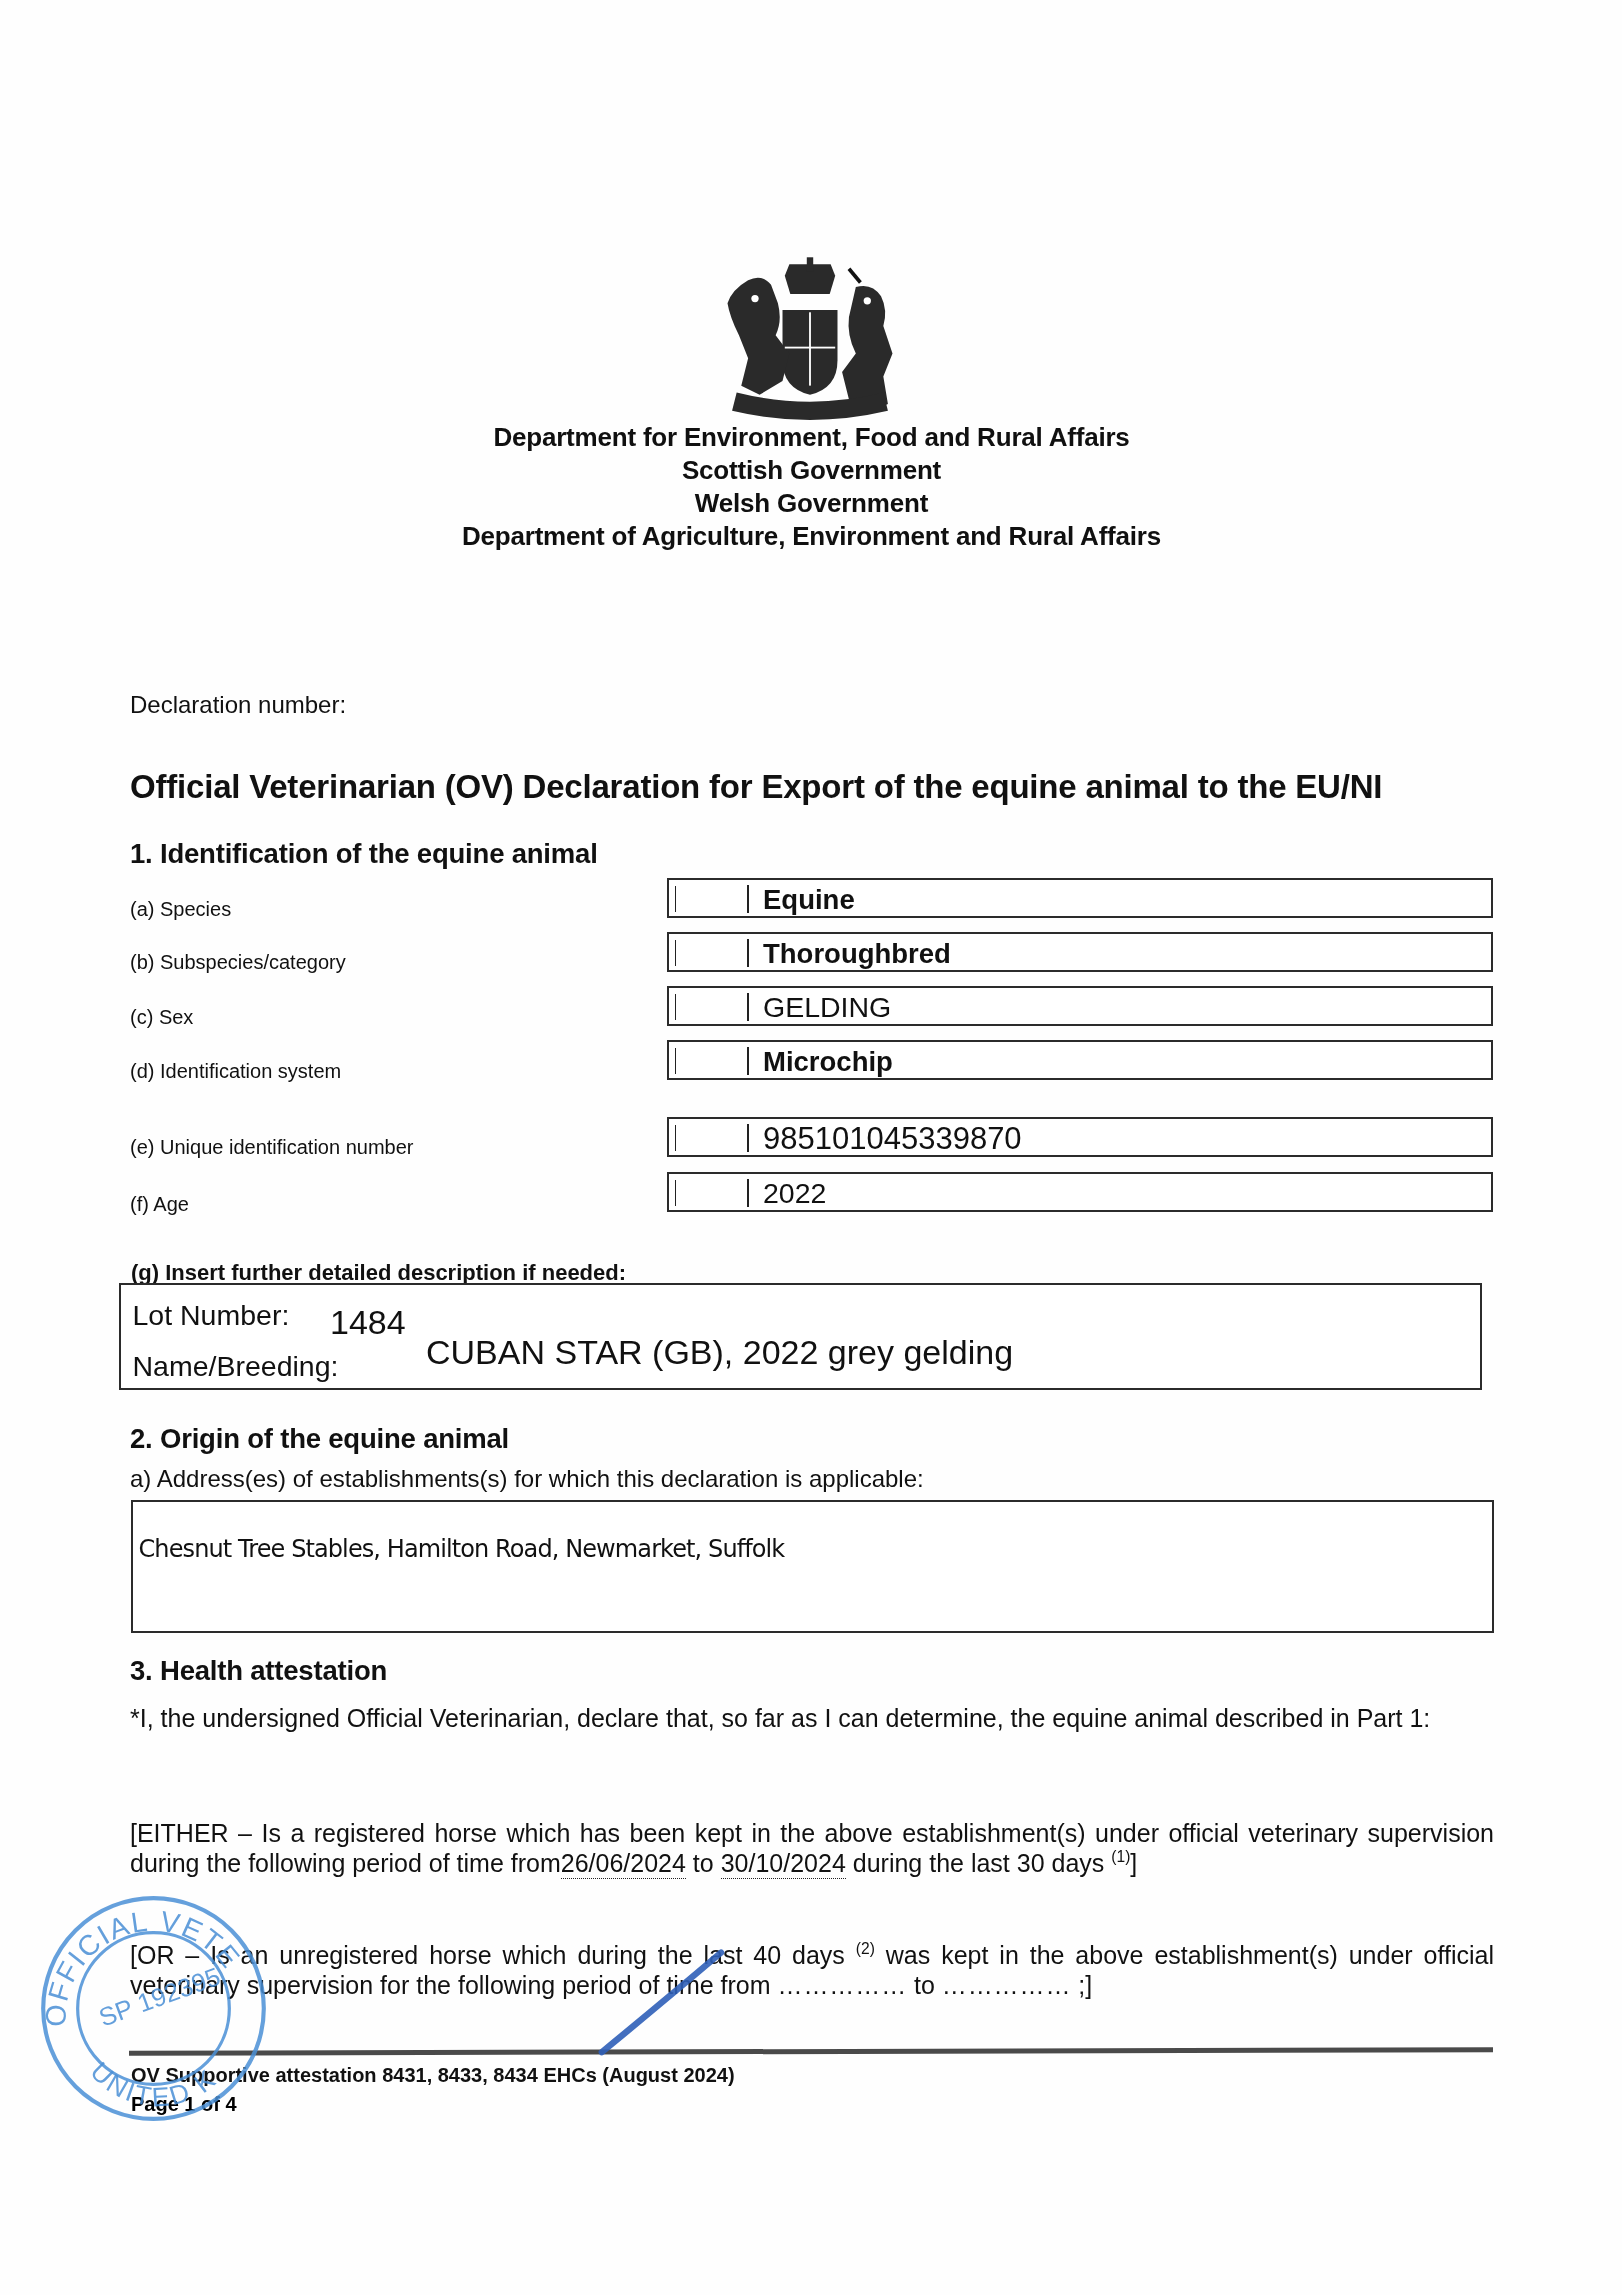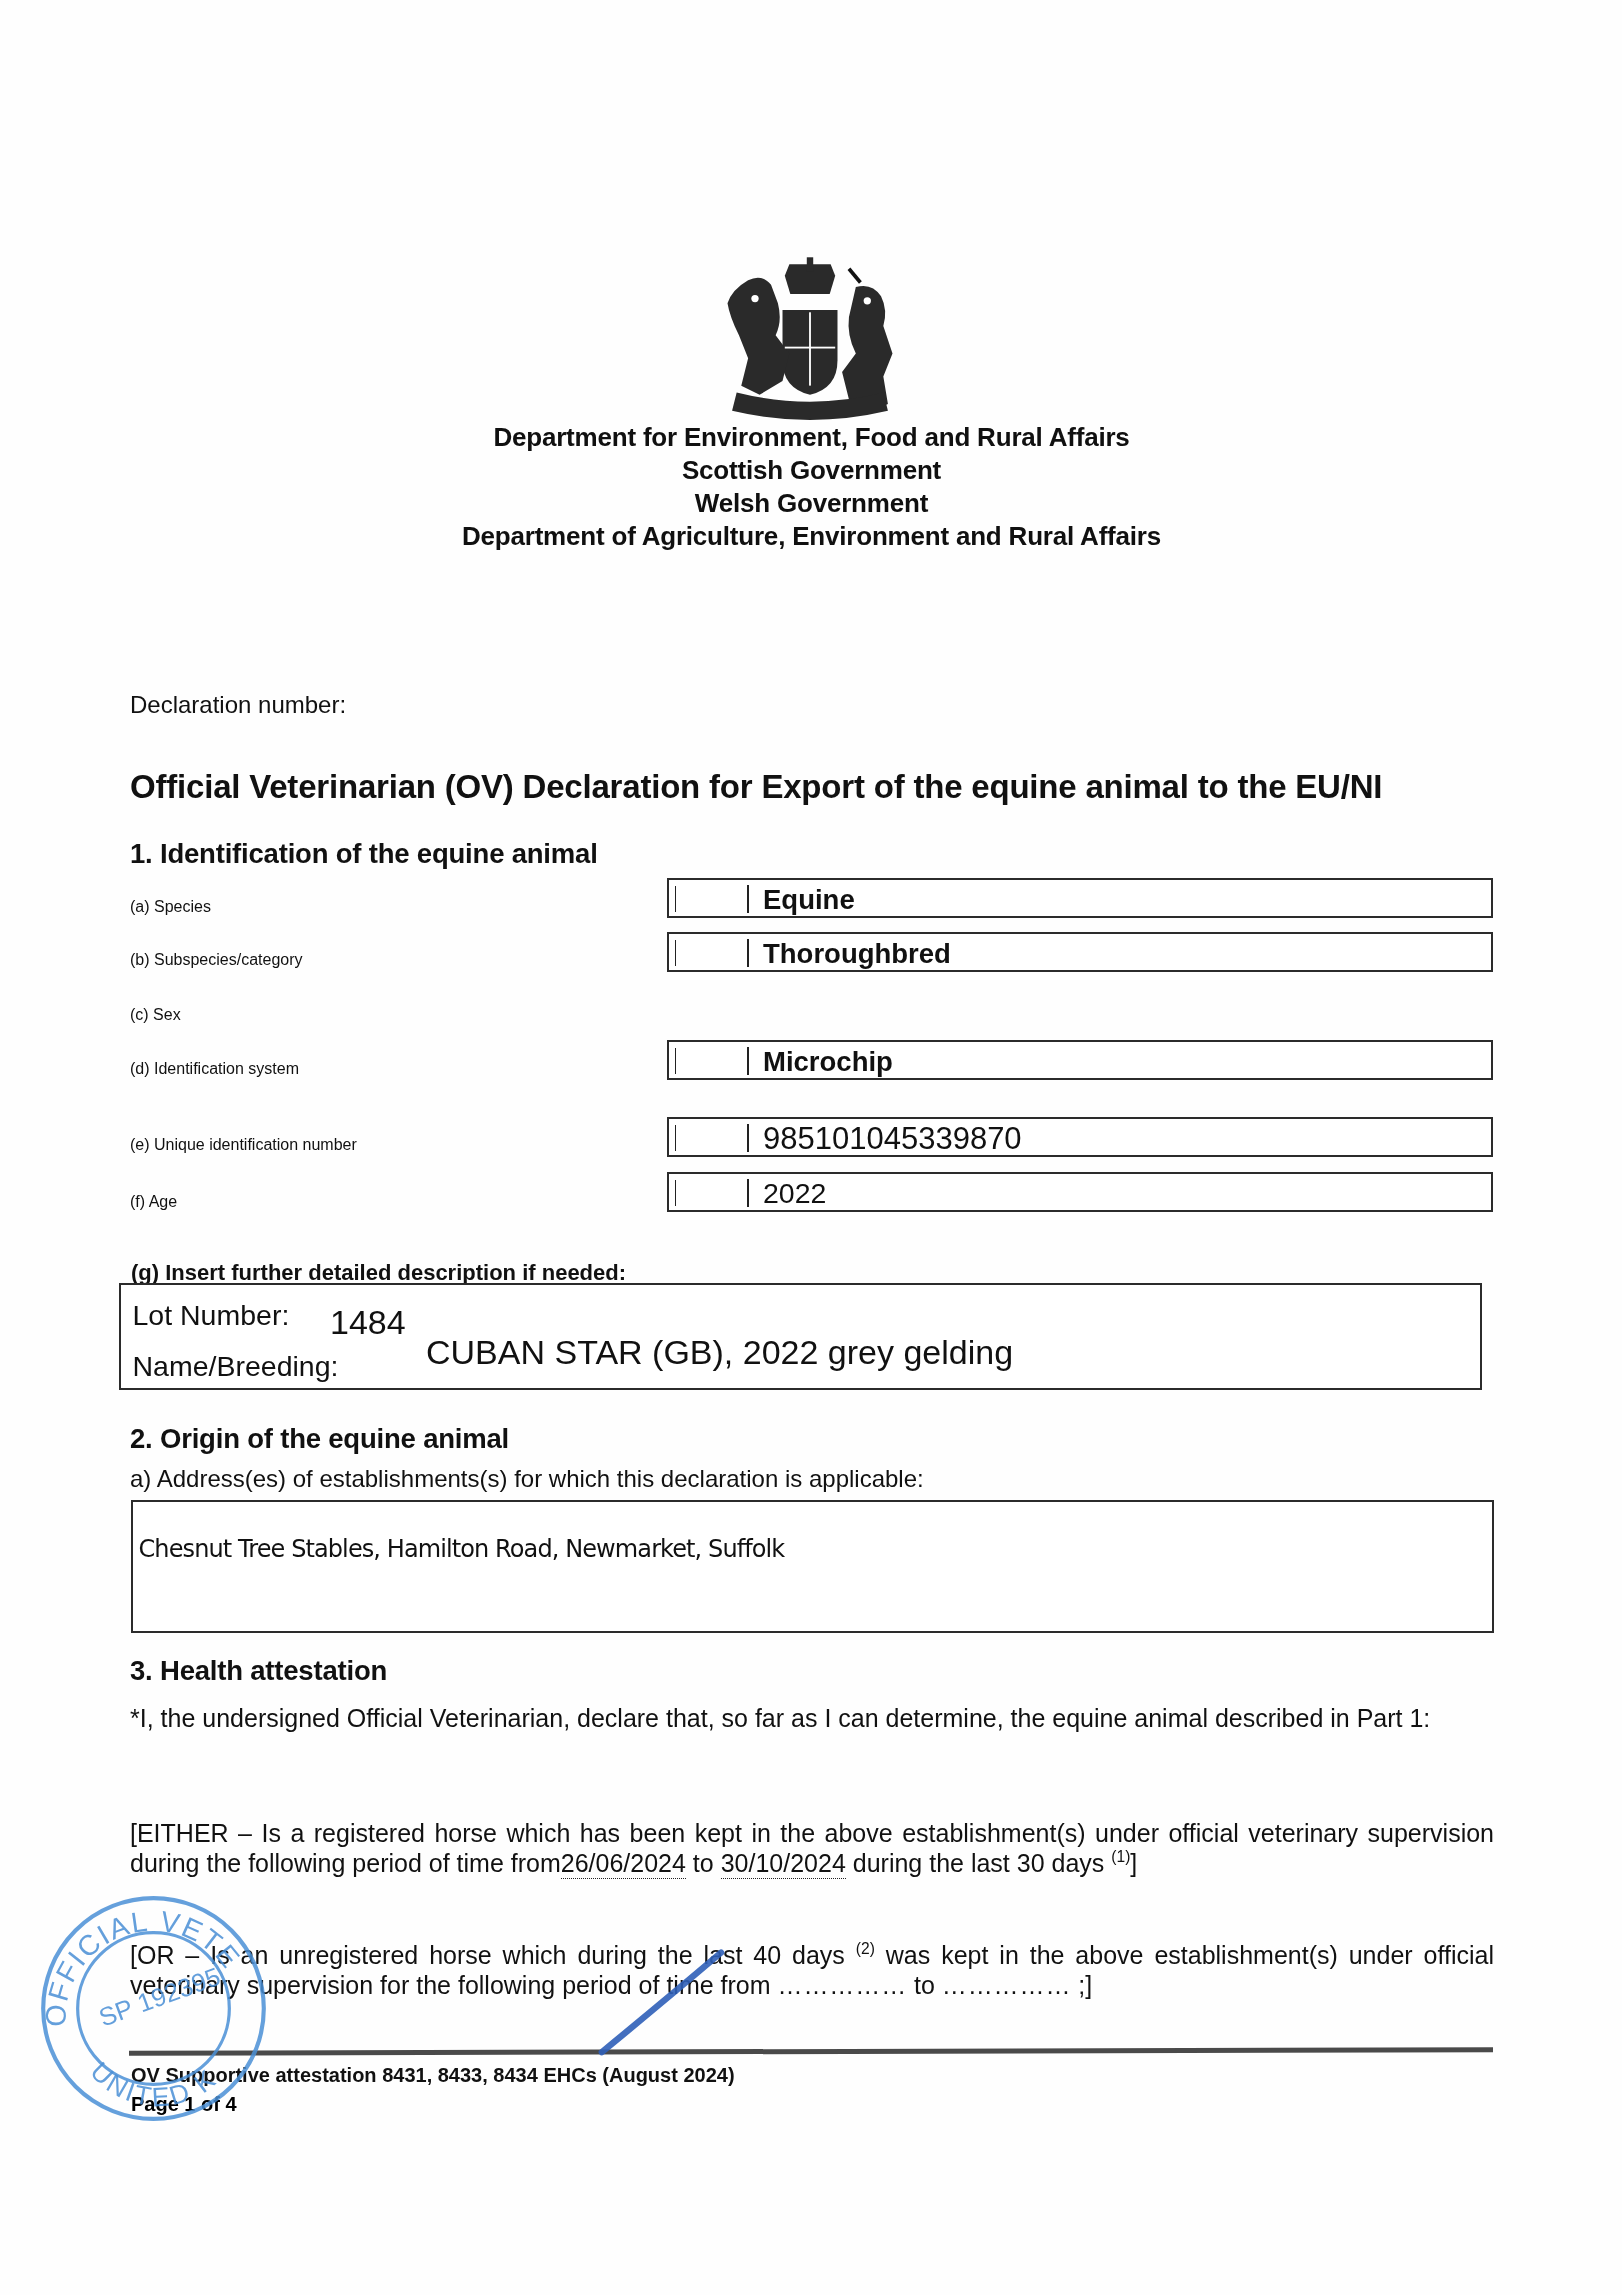--- a/index.html
+++ b/index.html
@@ -52,21 +52,21 @@
       font-size: 33px;
       font-weight: bold;
       letter-spacing: -0.2px;
     }
     .section-heading {
       font-size: 27.5px;
       font-weight: bold;
       letter-spacing: -0.2px;
     }
     .field-label {
-      font-size: 16px;
+      font-size: 20px;
       left: 130px;
     }
 
     
     .field-box {
       position: absolute;
       left: 667px;
       width: 826px;
       height: 40px;
       border: 2.3px solid #2b2b2b;
@@ -223,20 +223,25 @@
   </div>
 
   <div class="abs field-label" style="top:951px;">(b) Subspecies/category</div>
   <div class="field-box" style="top:932px;">
     <span class="tick-a"></span>
     <span class="tick-b"></span>
     <span class="value bold">Thoroughbred</span>
   </div>
 
   <div class="abs field-label" style="top:1006px;">(c) Sex</div>
+  <div class="field-box" style="top:986px;">
+    <span class="tick-a"></span>
+    <span class="tick-b"></span>
+    <span class="value">GELDING</span>
+  </div>
 
   <div class="abs field-label" style="top:1060px;">(d) Identification system</div>
   <div class="field-box" style="top:1040px;">
     <span class="tick-a"></span>
     <span class="tick-b"></span>
     <span class="value bold">Microchip</span>
   </div>
 
   <div class="abs field-label" style="top:1136px;">(e) Unique identification number</div>
   <div class="field-box" style="top:1117px;">

